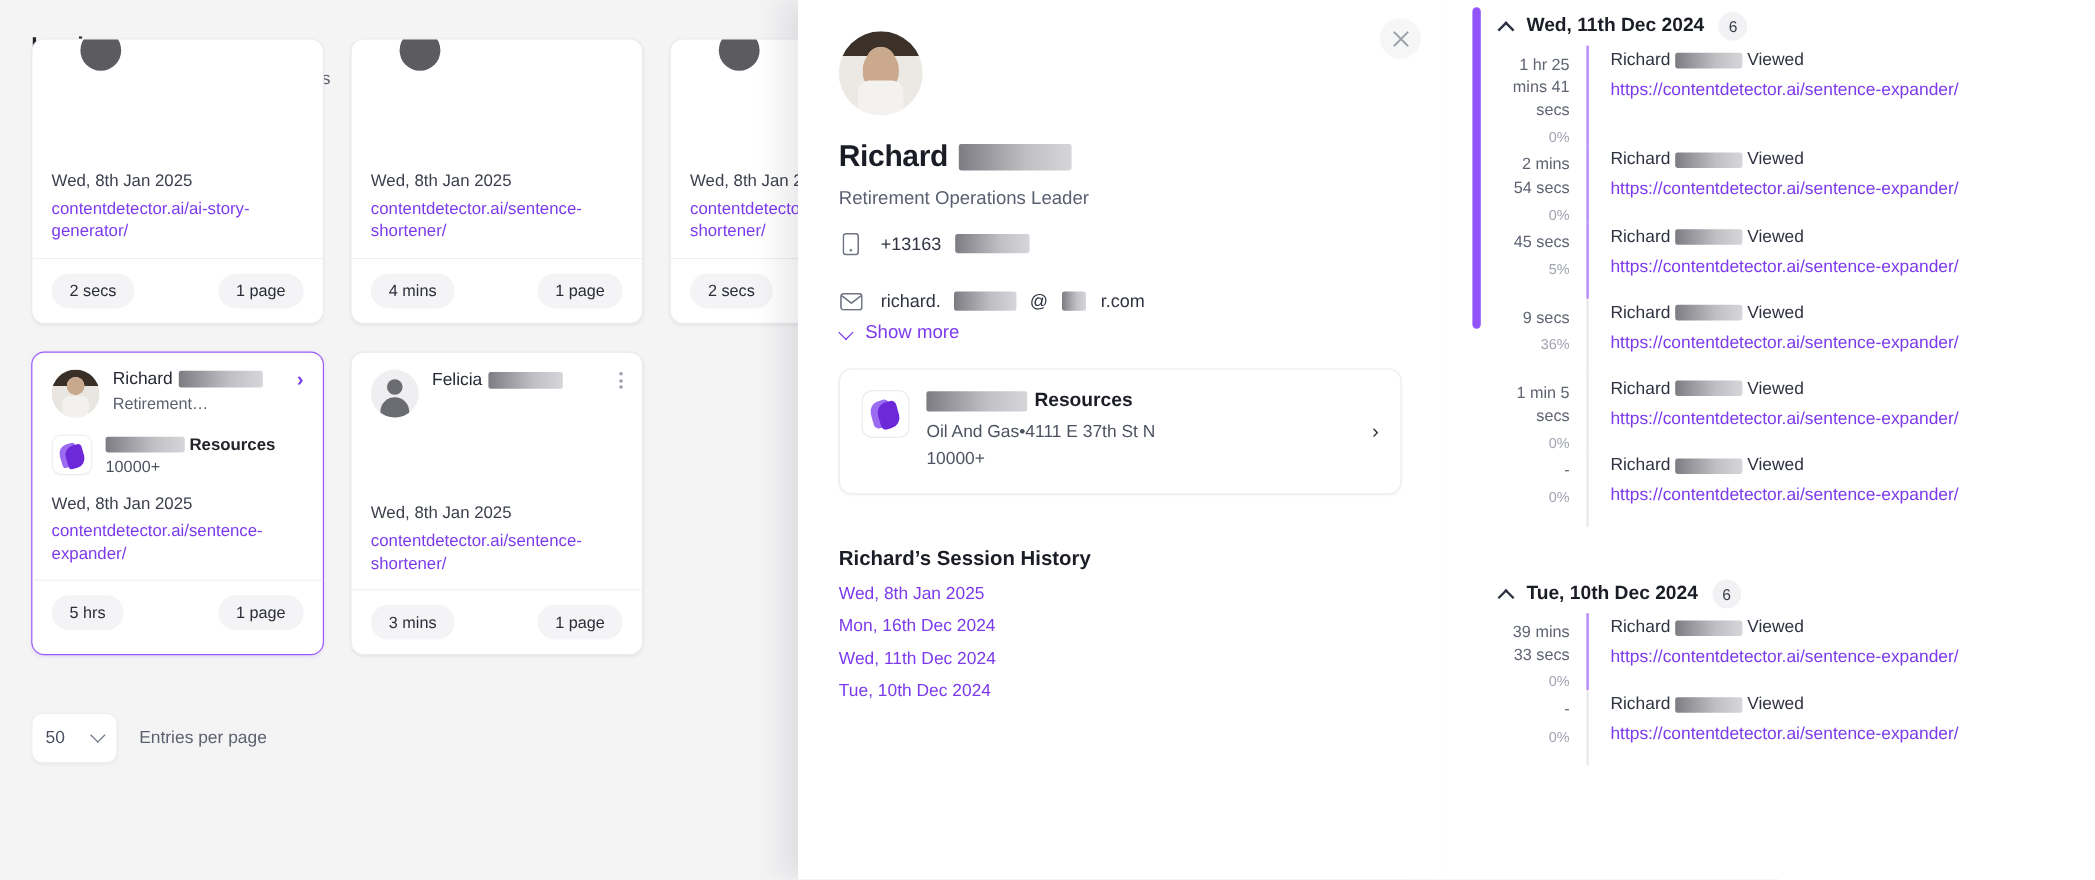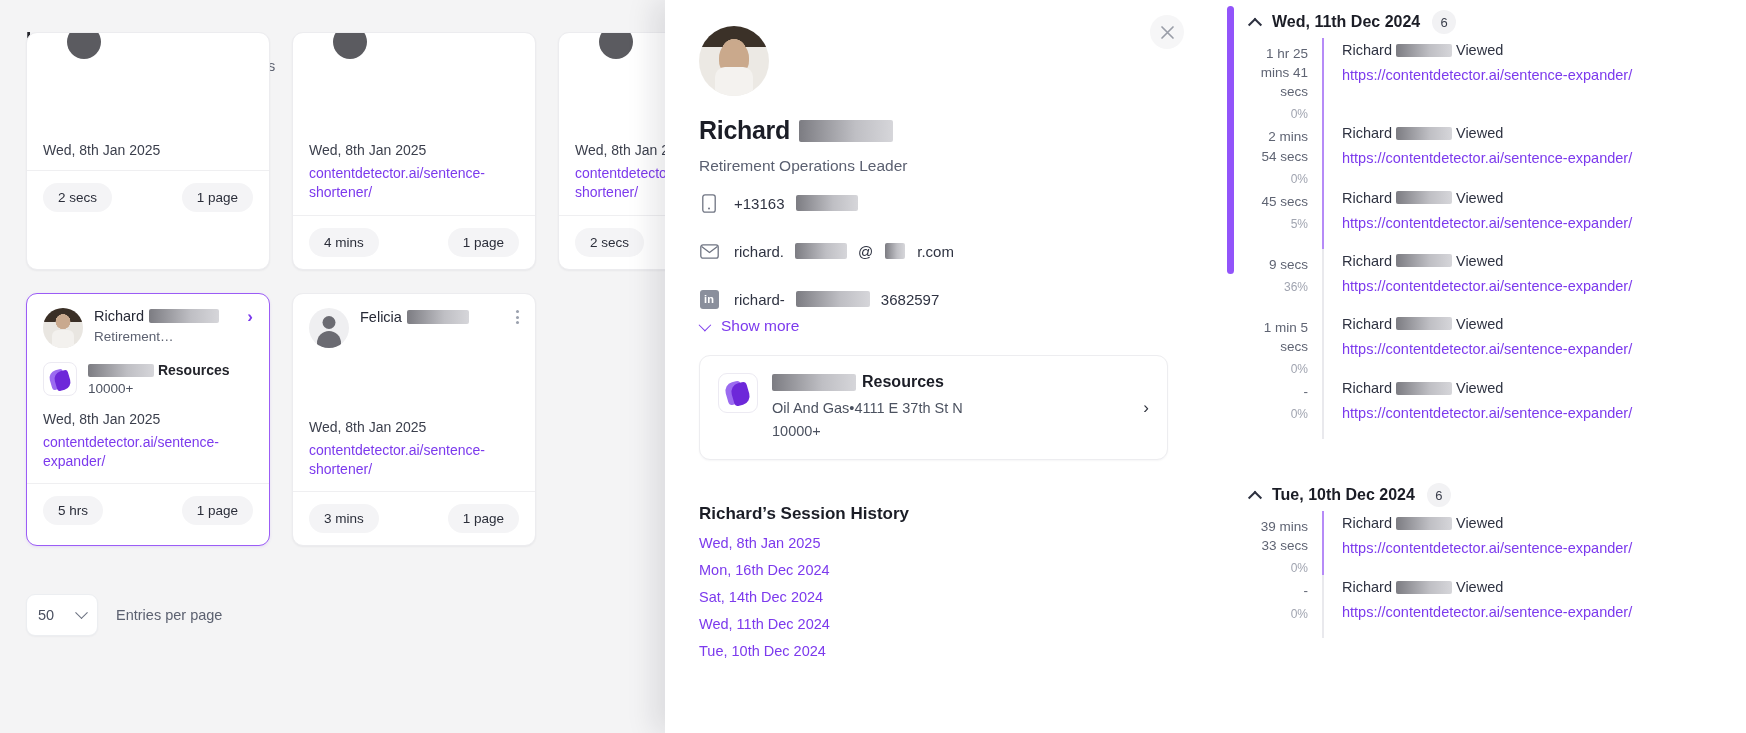--- a/index.html
+++ b/index.html
@@ -283,20 +283,21 @@
   </div>
 
   <div class="cards-grid" id="cards-grid" style="top: 88px;">
       <div class="lead-card" style="margin-top: -56px;">
         <div class="lc-top">
           <div style="height:28px;position:relative;">
             <div style="position:absolute;left:24px;top:-22px;width:34px;height:34px;border-radius:50%;background:#5b5b60;"></div>
           </div>
           <div style="height:52px;"></div>
           <div class="lc-date">Wed, 8th Jan 2025</div>
+          <div class="lc-url">contentdetector.ai/ai-story-generator/</div>
         </div>
         <div class="lc-foot">
           <span class="pill">2 secs</span>
           <span class="pill">1 page</span>
         </div>
       </div>
       <div class="lead-card" style="margin-top: -56px;">
         <div class="lc-top">
           <div style="height:28px;position:relative;">
             <div style="position:absolute;left:24px;top:-22px;width:34px;height:34px;border-radius:50%;background:#5b5b60;"></div>
@@ -428,28 +429,20 @@
             <path d="M1.6 2.6 L9.5 8.6 L17.4 2.6" fill="none" stroke="#6f7482" stroke-width="1.3" stroke-linejoin="round"></path>
           </svg>
         </span>
         <span>richard.</span>
         <span class="redact" style="width:52px;height:16px;margin:0 -4px;"></span>
         <span>@</span>
         <span class="redact" style="width:20px;height:16px;margin:0 -3px;"></span>
         <span>r.com</span>
       </div>
 
-      <div class="ct-row">
-        <span class="ct-ic">
-          <span class="li-ic">in</span>
-        </span>
-        <span>richard-</span>
-        <span class="redact" style="width:74px;height:16px;margin:0 -4px;"></span>
-        <span>3682597</span>
-      </div>
 
     </div>
 
     <div class="show-more">
       <span class="caret-dn-p"></span>
       <span>Show more</span>
     </div>
 
     <div class="company-box">
       <div class="cb-logo">
@@ -464,21 +457,20 @@
         <div class="cb-meta">Oil And Gas•4111 E 37th St N</div>
         <div class="cb-meta" style="margin-top:2px;">10000+</div>
       </div>
       <div class="cb-chev">›</div>
     </div>
 
     <div class="sess-title">Richard’s Session History</div>
     <div class="sess-list" id="sess-list">
         <div class="sess-item">Wed, 8th Jan 2025</div>
         <div class="sess-item">Mon, 16th Dec 2024</div>
-        <div class="sess-item">Sat, 14th Dec 2024</div>
         <div class="sess-item">Wed, 11th Dec 2024</div>
         <div class="sess-item">Tue, 10th Dec 2024</div>
       </div>
 
   </div>
 
   <div class="timeline-panel">
     <div class="scrollbar-track"></div>
     <div class="scrollbar-thumb"></div>
     <div class="tl-content" id="tl-content">

